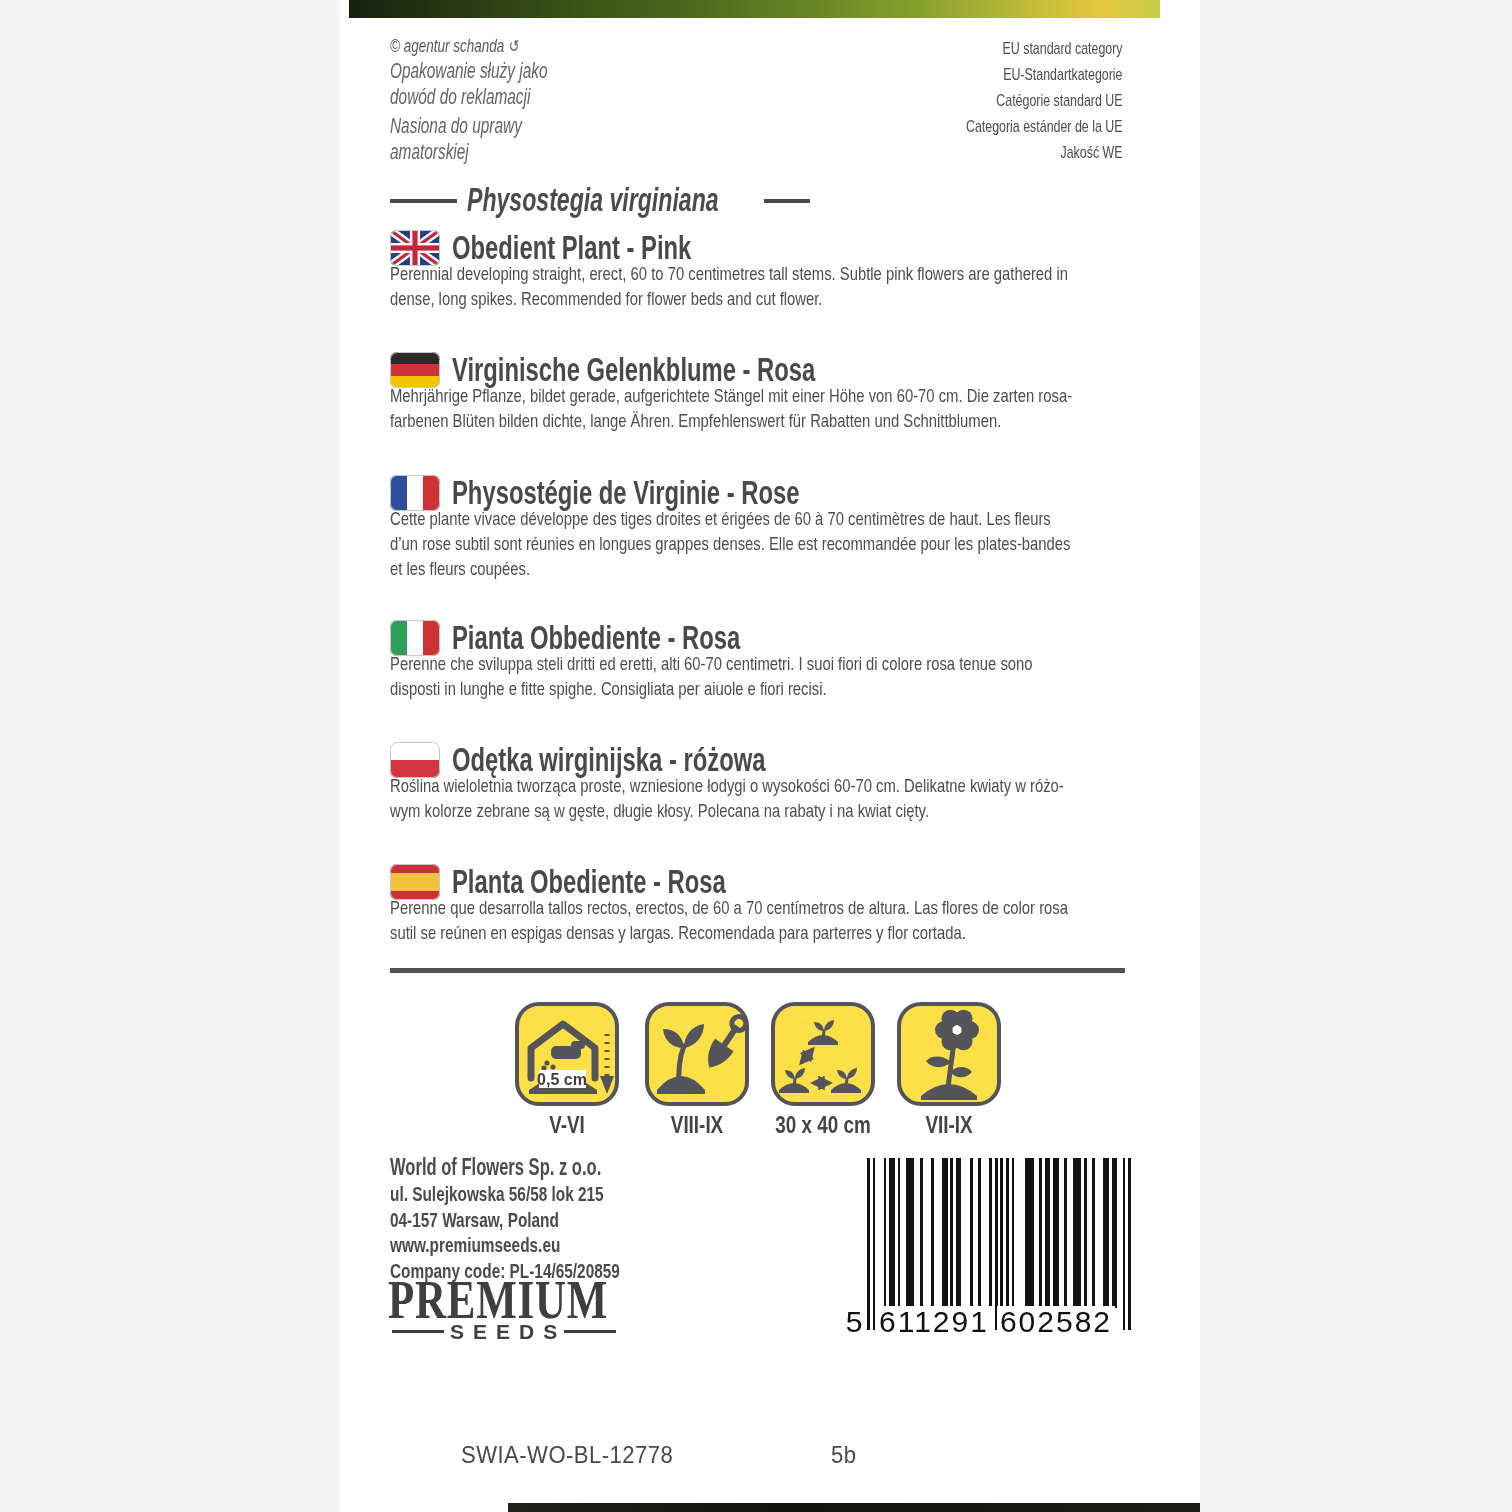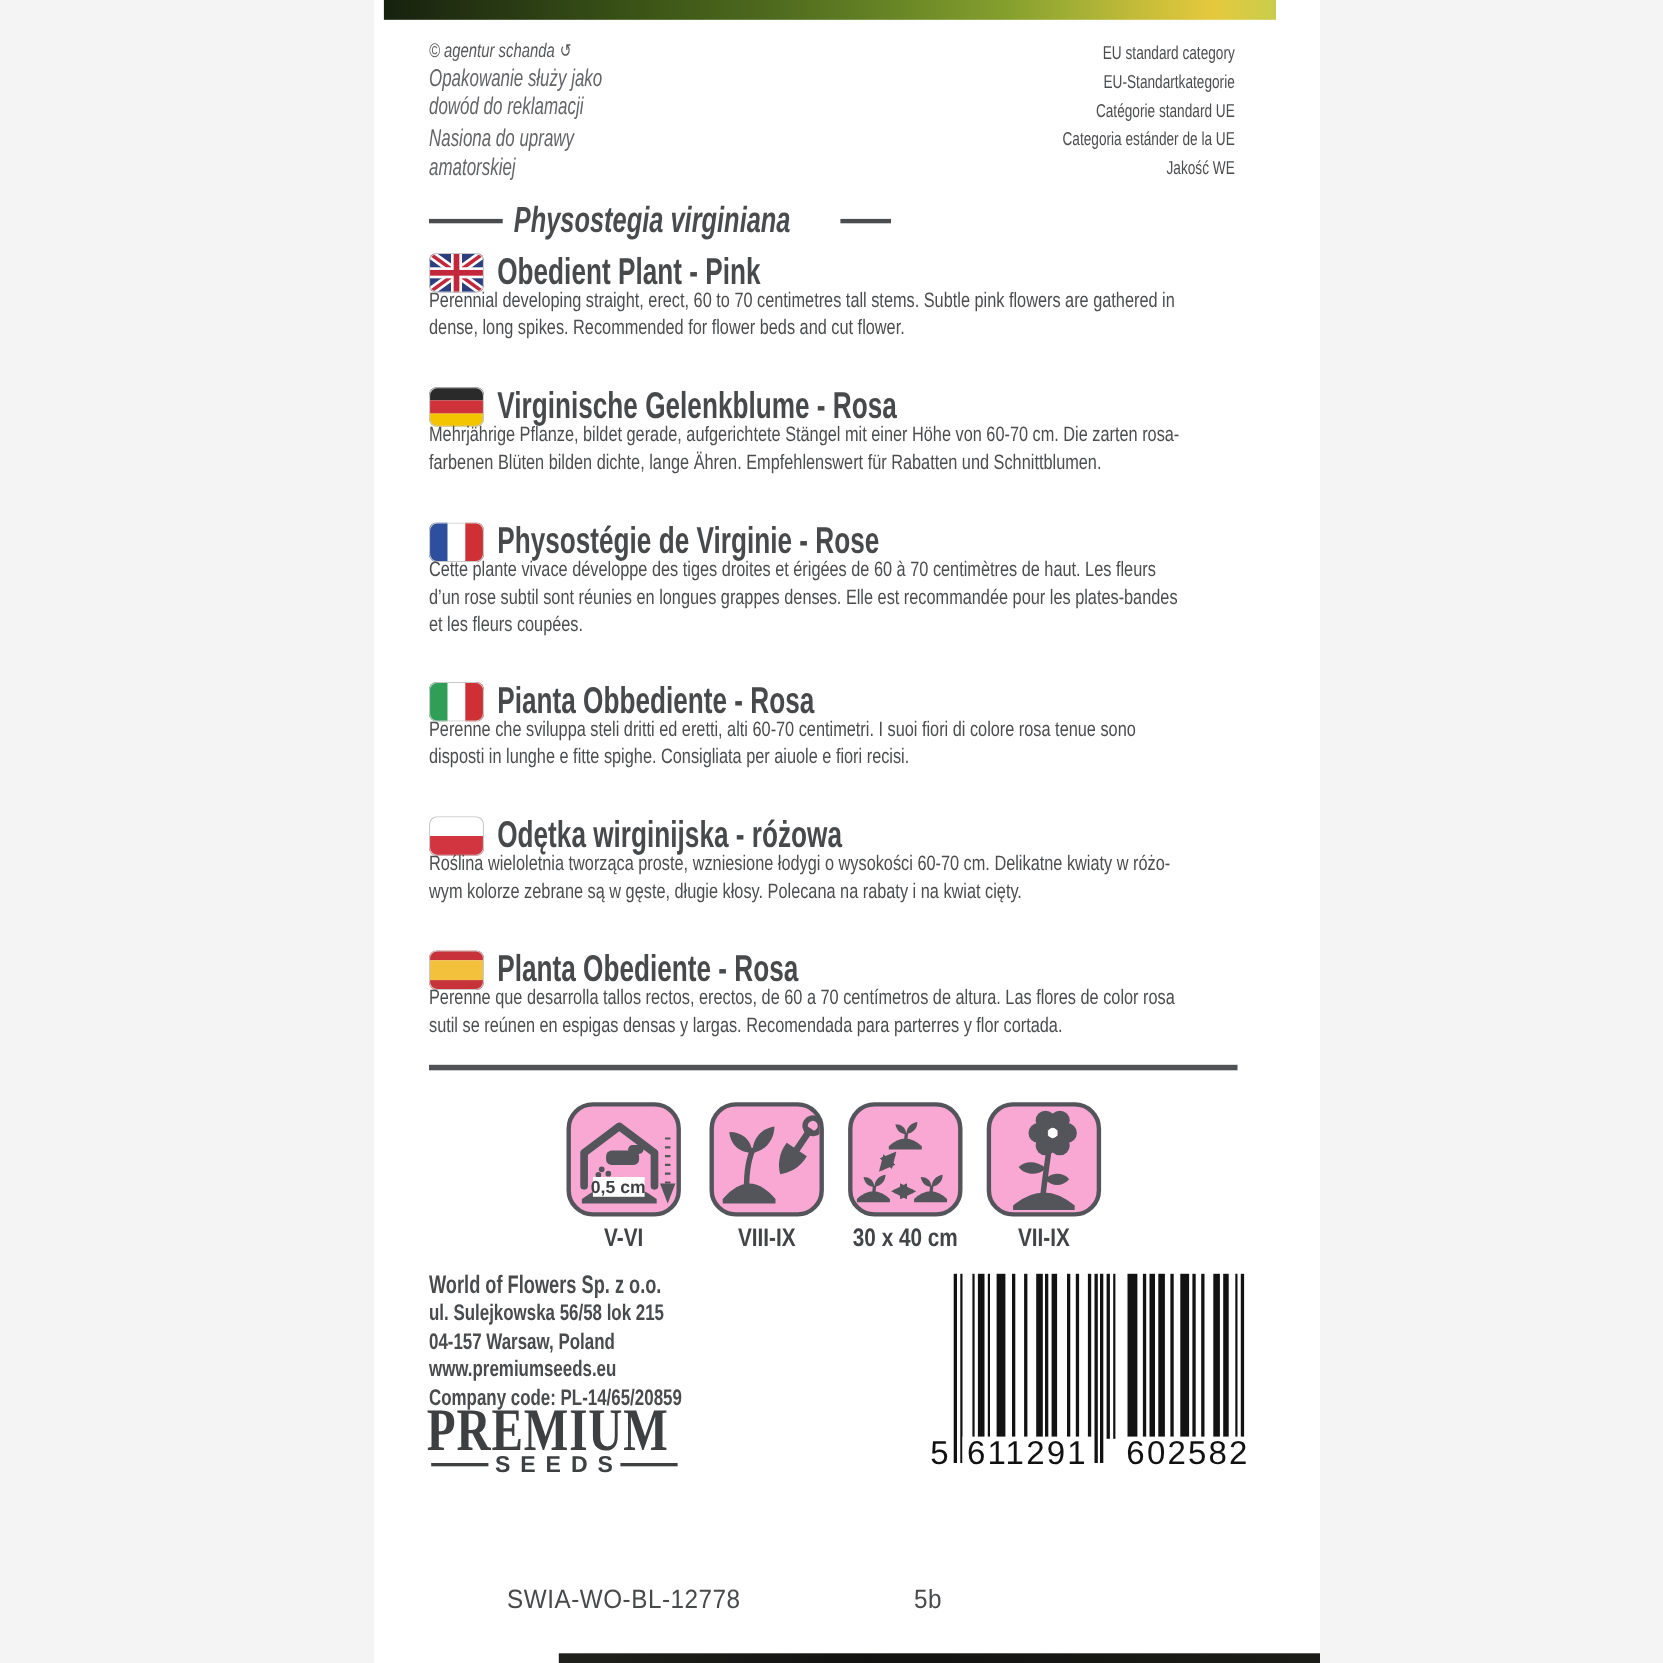--- a/index.html
+++ b/index.html
@@ -41,21 +41,21 @@
   .flag{position:absolute;left:390px;width:50px;height:36px;}
   .sec-heading{left:452px;font-size:34px;font-weight:bold;line-height:40px;color:#48494b;
     transform:scaleX(.70);transform-origin:0 0;white-space:nowrap;}
   .sec-body{left:390px;width:945px;font-size:19px;line-height:25px;color:#4c4d4f;
     transform:scaleX(.78);transform-origin:0 0;white-space:pre-line;}
 
   .divider{left:390px;top:968px;width:735px;height:5px;background:#515256;}
 
   
   .info-icon{position:absolute;top:1002px;width:96px;height:96px;border:4px solid #54555a;
-    border-radius:24px;background:#f9a8d4;}
+    border-radius:24px;background:#fde047;}
   .icon-label{top:1112px;width:150px;text-align:center;font-size:23px;font-weight:bold;color:#434447;
     transform:scaleX(.82);transform-origin:50% 0;white-space:nowrap;}
 
   
   .company{left:390px;top:1153px;color:#4a4b4d;font-weight:bold;}
   .company .c-name{font-size:23px;line-height:28px;transform:scaleX(.72);transform-origin:0 0;white-space:nowrap;}
   .company .c-line{font-size:20.5px;line-height:25.5px;transform:scaleX(.75);transform-origin:0 0;white-space:nowrap;}
 
   
   .brand-name{left:388px;top:1268px;font-family:"Liberation Serif",serif;font-weight:bold;
@@ -65,21 +65,21 @@
   .brand-sub-line.r{right:0;}
   .brand-sub{position:absolute;left:58px;top:0;font-size:21px;font-weight:bold;letter-spacing:9px;color:#3e3f41;}
 
   
   .barcode{left:867px;top:1158px;width:264px;height:180px;}
   .barcode .bar{position:absolute;top:0;background:#121212;}
   .barcode .bc-digit{position:absolute;top:148px;font-size:30px;color:#111;background:#fff;
     letter-spacing:2px;text-align:center;line-height:32px;}
   .bc-prefix{left:-22px;width:20px;letter-spacing:0;}
   .bc-left{left:8px;width:118px;}
-  .bc-right{left:154px;width:118px;}
+  .bc-right{left:130px;width:118px;}
 
   
   .footer-code{top:1441px;font-size:24px;color:#48494b;letter-spacing:.5px;
     transform:scaleX(.92);transform-origin:0 0;white-space:nowrap;}
   .footer-batch{left:461px;}
   .footer-packet{left:831px;}
 </style>
 </head>
 <body>
 

